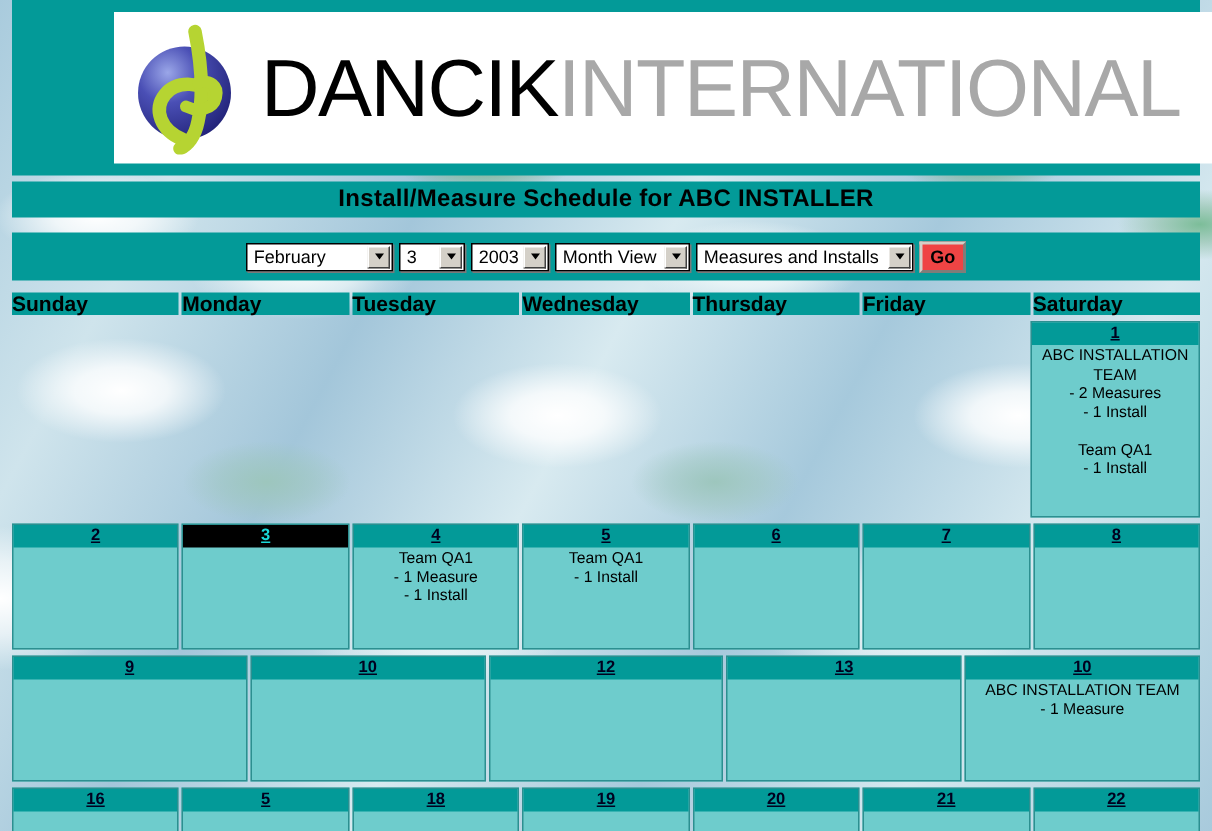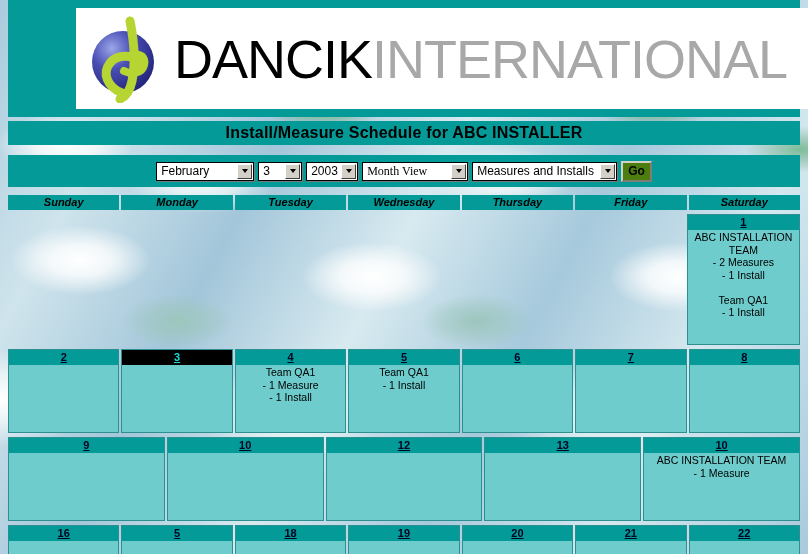--- a/index.html
+++ b/index.html
@@ -79,38 +79,38 @@
     background:#d4d0c8;border:1px solid #ffffff;border-right-color:#404040;border-bottom-color:#404040;
     display:flex;align-items:center;justify-content:center;box-sizing:border-box;
   }
   .arrow i{
     display:block;width:0;height:0;border-left:3px solid transparent;
     border-right:3px solid transparent;border-top:4px solid #000;
   }
   .sel-month{width:98px;}
   .sel-day{width:44px;}
   .sel-year{width:52px;}
-  .sel-view{width:106px;font-family:Liberation Serif, serif;}
+  .sel-view{width:90px;}
   .sel-filter{width:145px;}
   .gobtn{
     height:21px;min-width:28px;padding:0 5px;
-    background:#4d7c0f;color:#000;font-size:12px;font-weight:bold;
+    background:#ef4444;color:#000;font-size:12px;font-weight:bold;
     border:2px outset #d4d0c8;
     display:flex;align-items:center;justify-content:center;cursor:pointer;
     box-sizing:border-box;
   }
 
   
   .dayhead-row{
     position:absolute;left:8px;top:195px;width:792px;height:15px;
     display:flex;gap:2px;
   }
   .dayhead{
     flex:1 1 0;background:#039a98;color:#000;
-    font-size:11px;font-weight:bold;text-align:center;line-height:15px;font-style:italic;
+    font-size:14px;font-weight:bold;text-align:left;line-height:15px;
   }
   .weeks{position:absolute;left:8px;top:214px;width:792px;}
   .week{display:flex;gap:2px;margin-bottom:4px;}
   .cell{
     flex:1 1 0;min-width:0;
     background:#6ecccc;
     border:1px solid #2c8f90;
     box-sizing:border-box;
     display:flex;flex-direction:column;
   }

